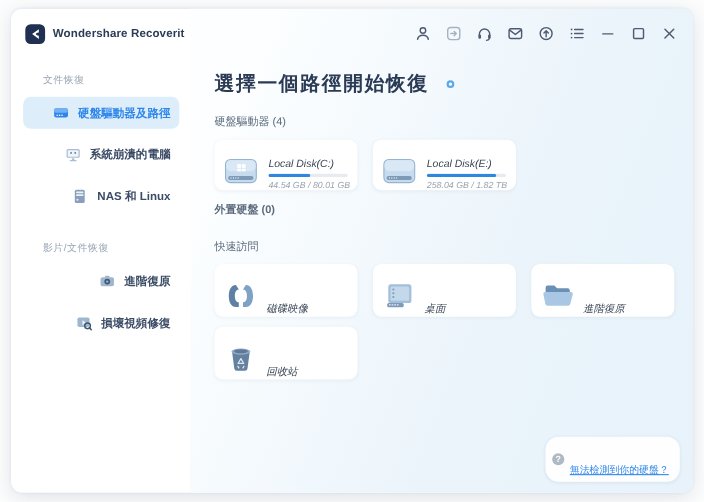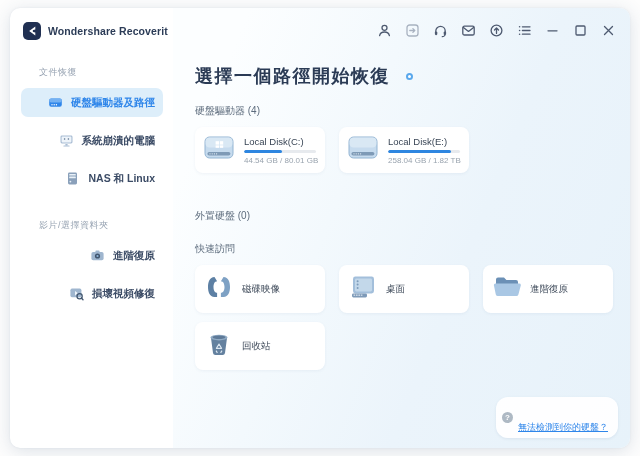--- a/index.html
+++ b/index.html
@@ -36,27 +36,27 @@
     background:linear-gradient(292deg,#e7f2fa 0%,#ebf4fb 38%,#f3f9fd 62%,#fcfeff 88%);
     padding:16px 16px 0 22px;
   }
   .topbar { position:absolute; top:14px; right:14px; display:flex; align-items:center; gap:12px; }
   .tb-icon { width:16px; height:16px; display:flex; align-items:center; justify-content:center; cursor:pointer; }
   .title-row { margin-top:40px; display:flex; align-items:center; gap:16px; }
   .title { font-size:18px; font-weight:bold; color:#2b3b55; letter-spacing:1.5px; }
   .info-dot { width:7px; height:7px; border:2px solid #5aa8ec; border-radius:50%; background:#fff; cursor:pointer; }
   .group-label { font-size:10px; color:#5c6b7c; }
   .gl-drives { margin-top:16px; }
-  .gl-external { margin-top:36px; }
+  .gl-external { margin-top:11px;font-weight:bold; }
   .gl-quick { margin-top:19px; }
   .cards-row { display:flex; gap:14px; margin-top:9px; }
   .card {
     width:130px; height:46px; background:#ffffff; border-radius:8px;
     box-shadow:0 1px 3px rgba(70,100,140,.07);
-    display:flex; align-items:center; padding:0 9px; gap:8px; cursor:pointer;
+    display:flex; align-items:flex-end; padding:0 9px; gap:8px; cursor:pointer;font-style:italic;
   }
   .qa-card { height:48px; }
   .disk-info { display:flex; flex-direction:column; gap:3px; min-width:0; }
   .disk-name { font-size:9.5px; color:#3a4656; }
   .bar-track { width:72px; height:3px; background:#e7eaee; border-radius:2px; overflow:hidden; }
   .bar-fill { height:100%; background:#2e86e0; border-radius:2px; }
   .disk-usage { font-size:8px; color:#99a3ae; white-space:nowrap; }
   .qa-label { font-size:9.5px; color:#3a4656; }
   .help-pill {
     position:absolute; right:12px; bottom:10px;
@@ -119,21 +119,21 @@
         <svg width="15" height="15" viewBox="0 0 15 15">
             <rect x="3" y="1.5" width="9" height="12" rx="1.4" fill="#8aa0ba"></rect>
             <rect x="4.2" y="3" width="6.6" height="1.6" rx=".5" fill="#e9f1f8"></rect>
             <rect x="4.2" y="5.6" width="6.6" height="1.6" rx=".5" fill="#e9f1f8"></rect>
             <circle cx="5.4" cy="10.6" r=".9" fill="#e9f1f8"></circle>
           </svg>
       </span>
       <span>NAS 和 Linux</span>
     </div>
 
-    <div class="section-label">影片/選擇資料夾</div>
+    <div class="section-label">影片/文件恢復</div>
 
     <div class="nav-item">
       <span class="nav-icon">
         <svg width="15" height="15" viewBox="0 0 15 15">
             <rect x="1.4" y="4" width="12.2" height="8.2" rx="1.8" fill="#9fb6cf"></rect>
             <rect x="5.4" y="2.6" width="4.2" height="2" rx=".8" fill="#9fb6cf"></rect>
             <circle cx="7.5" cy="8" r="2.6" fill="#41566f"></circle>
             <circle cx="7.5" cy="8" r="1.1" fill="#8fb4d8"></circle>
           </svg>
       </span>

